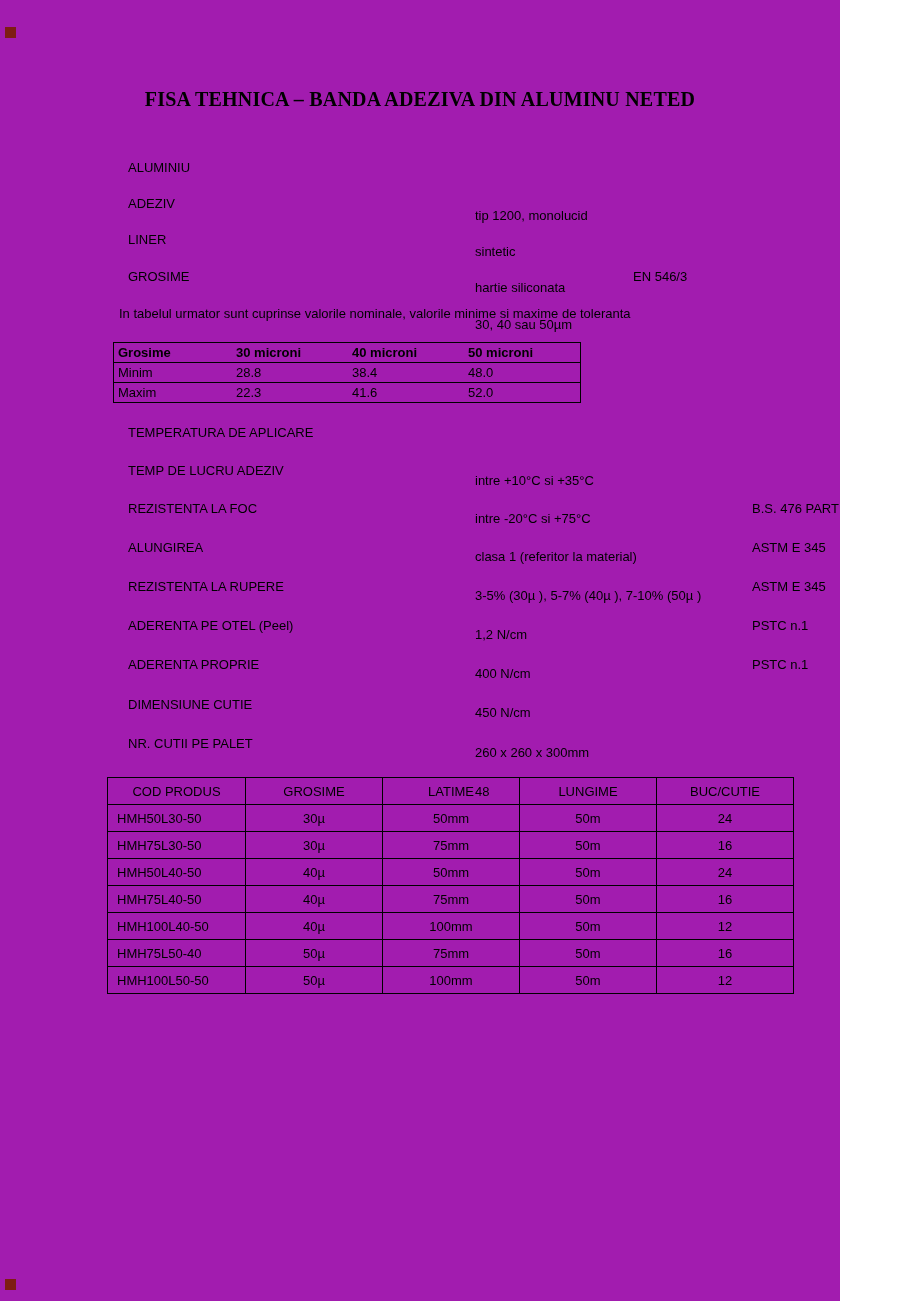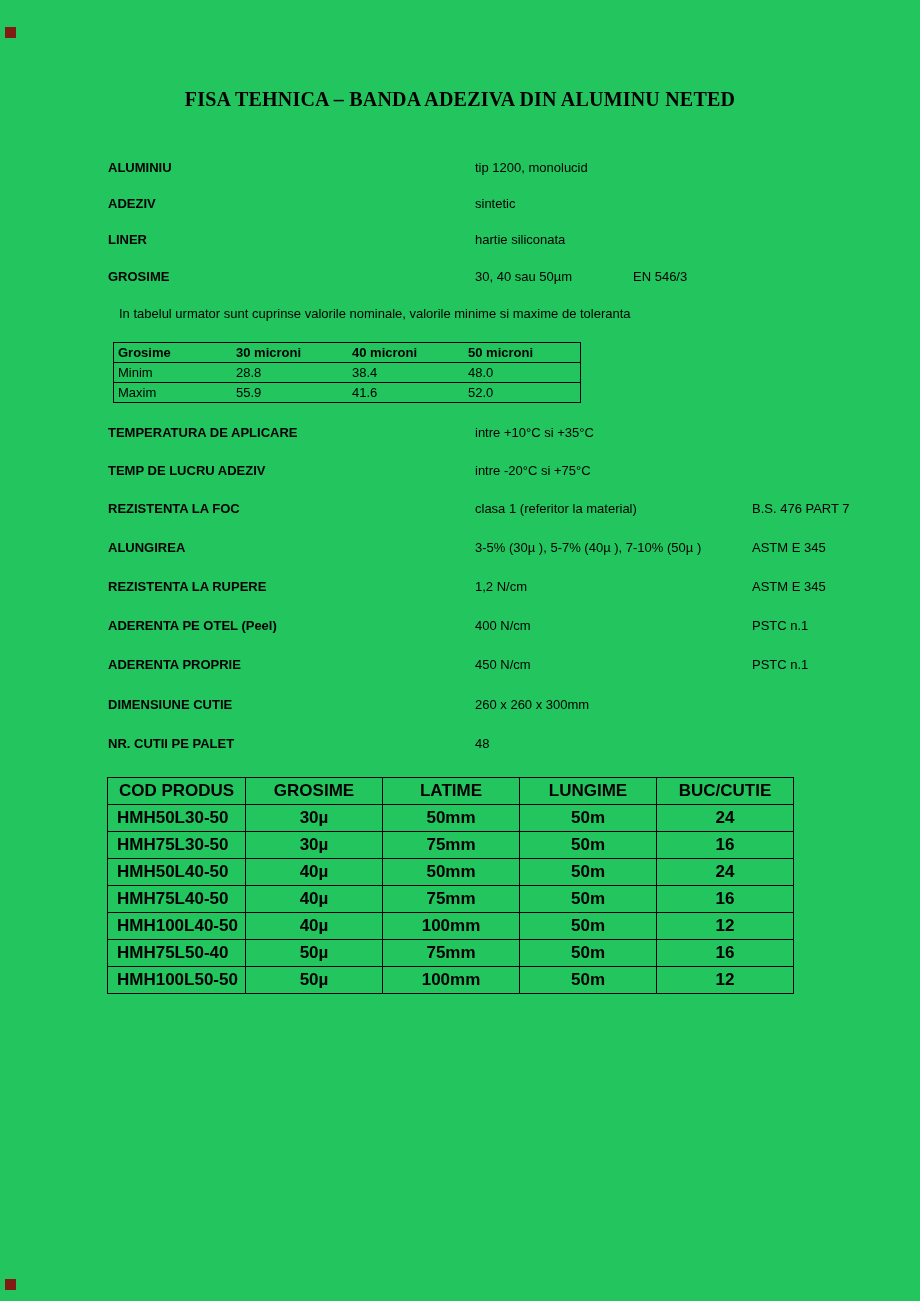--- a/index.html
+++ b/index.html
@@ -1,21 +1,21 @@
 <!DOCTYPE html>
 <html><head>
 <meta charset="utf-8">
 <style>
   html, body { margin: 0; padding: 0; background: #ffffff; }
   body { width: 920px; height: 1301px; }
   .page {
     position: relative;
-    width: 920px;
+    width: 840px;
     height: 1301px;
-    background: #22c55e;
+    background: #a21caf;
     font-family: "Liberation Sans", sans-serif;
     font-size: 13px;
     color: #000000;
     overflow: hidden;
   }
   .marker {
     position: absolute;
     left: 5px;
     width: 11px;
     height: 11px;
@@ -29,22 +29,22 @@
     left: 0;
     width: 100%;
     margin: 0;
     text-align: center;
     font-family: "Liberation Serif", serif;
     font-weight: bold;
     font-size: 20px;
     letter-spacing: 0.2px;
   }
   .spec-row { position: absolute; left: 0; width: 100%; height: 17px; }
-  .spec-label    { position: absolute; left: 108px; white-space: nowrap; font-weight: bold; }
-  .spec-value    { position: absolute; left: 475px; white-space: nowrap; }
+  .spec-label    { position: absolute; left: 128px; white-space: nowrap; }
+  .spec-value    { position: absolute; left: 475px; white-space: nowrap; margin-top: 48px; }
   .spec-note     { position: absolute; left: 633px; white-space: nowrap; }
   .spec-standard { position: absolute; left: 752px; white-space: nowrap; text-align: center; }
   .para {
     position: absolute;
     top: 306px;
     left: 119px;
     margin: 0;
     white-space: nowrap;
   }
   table.tol {
@@ -71,22 +71,22 @@
     top: 777px;
     left: 107px;
     width: 686px;
     border-collapse: collapse;
     table-layout: fixed;
   }
   table.prod th, table.prod td {
     border: 1px solid #000;
     height: 26px;
     padding: 0;
-    font-size: 17px;
-    font-weight: bold;
+    font-size: 13px;
+    font-weight: normal;
     text-align: center;
     vertical-align: middle;
   }
   table.prod td.code { text-align: left; padding-left: 9px; }
 </style>
 </head>
 <body>
 
 <div class="page">
 
@@ -124,21 +124,21 @@
       <td class="cn">50 microni</td>
     </tr>
     <tr>
       <td class="c0">Minim</td>
       <td class="cn">28.8</td>
       <td class="cn">38.4</td>
       <td class="cn">48.0</td>
     </tr>
     <tr>
       <td class="c0">Maxim</td>
-      <td class="cn">55.9</td>
+      <td class="cn">22.3</td>
       <td class="cn">41.6</td>
       <td class="cn">52.0</td>
     </tr>
   </tbody>
     </table>
 
   <div class="spec-row" style="top:425px">
     <span class="spec-label">TEMPERATURA DE APLICARE</span>
     <span class="spec-value">intre +10°C si +35°C</span>
   </div>

